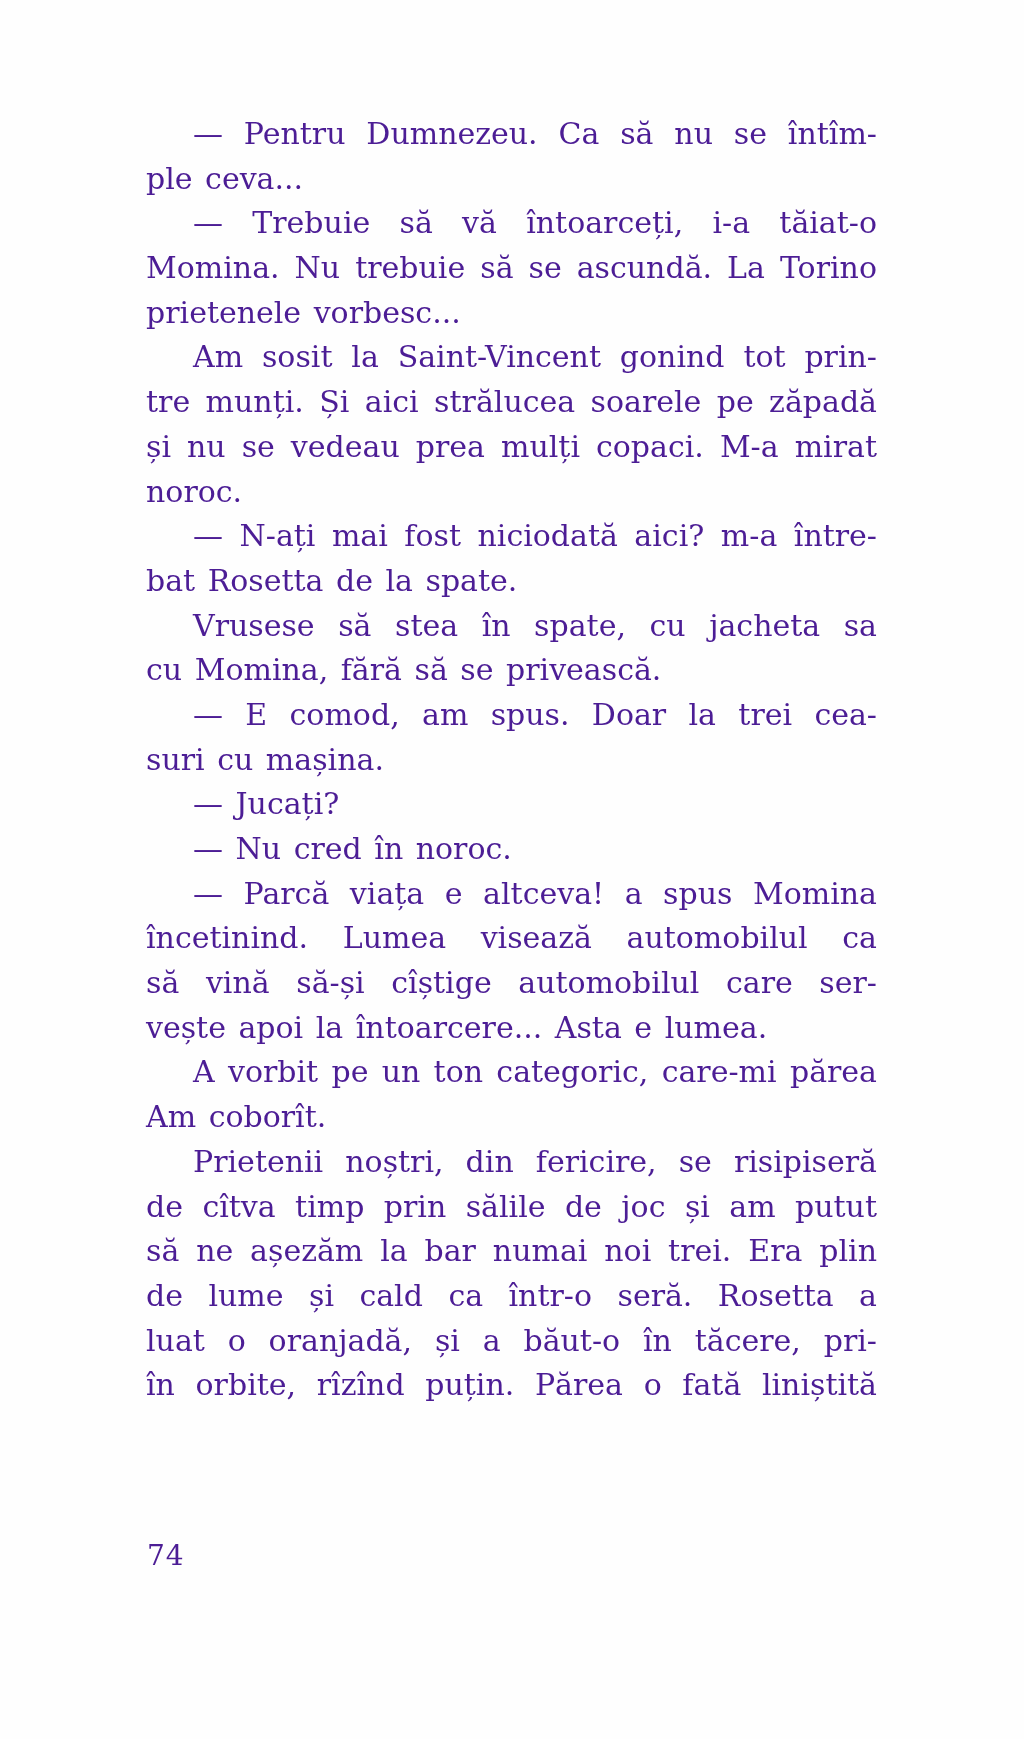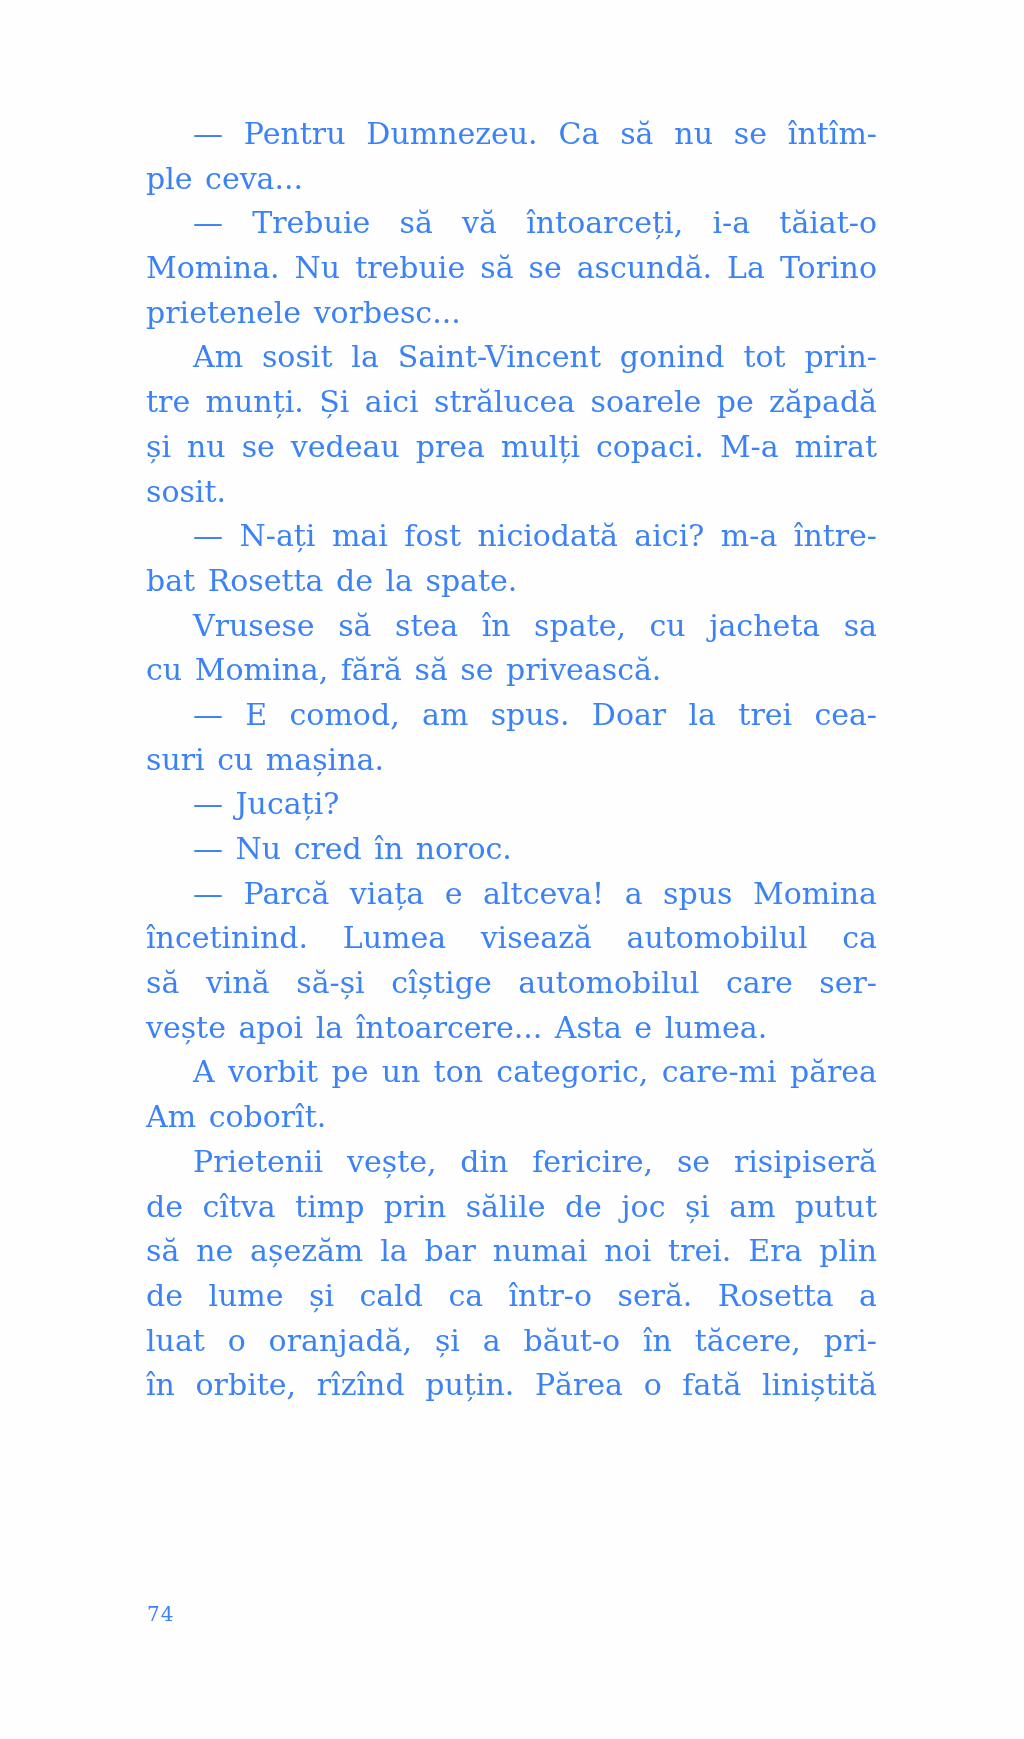--- a/index.html
+++ b/index.html
@@ -5,21 +5,21 @@
 <style>
   html, body {
     margin: 0;
     padding: 0;
   }
   .page {
     position: relative;
     width: 1024px;
     height: 1739px;
     background: #fefefe;
-    color: #3b82f6;
+    color: #4c1d95;
     font-family: "DejaVu Serif", "Liberation Serif", serif;
     overflow: hidden;
     text-decoration: underline;
   }
   .text-block {
     position: absolute;
     left: 146px;
     top: 112px;
     width: 731px;
   }
@@ -42,55 +42,55 @@
     text-align-last: left;
     word-spacing: 3px;
   }
   
   .line.i {
     text-indent: 47px;
   }
   .page-number {
     position: absolute;
     left: 147px;
-    top: 1594px;
-    font-size: 20px;
+    top: 1536px;
+    font-size: 28px;
     line-height: 40px;
     letter-spacing: 1px;
   }
 </style>
 </head>
 <body>
 
 <div class="page">
   <main class="text-block">
       <div class="line j i">— Pentru Dumnezeu. Ca să nu se întîm-</div>
       <div class="line l">ple ceva...</div>
       <div class="line j i">— Trebuie să vă întoarceți, i-a tăiat-o</div>
       <div class="line j">Momina. Nu trebuie să se ascundă. La Torino</div>
       <div class="line l">prietenele vorbesc...</div>
       <div class="line j i">Am sosit la Saint-Vincent gonind tot prin-</div>
       <div class="line j">tre munți. Și aici strălucea soarele pe zăpadă</div>
       <div class="line j">și nu se vedeau prea mulți copaci. M-a mirat</div>
-      <div class="line l">sosit.</div>
+      <div class="line l">noroc.</div>
       <div class="line j i">— N-ați mai fost niciodată aici? m-a între-</div>
       <div class="line l">bat Rosetta de la spate.</div>
       <div class="line j i">Vrusese să stea în spate, cu jacheta sa</div>
       <div class="line l">cu Momina, fără să se privească.</div>
       <div class="line j i">— E comod, am spus. Doar la trei cea-</div>
       <div class="line l">suri cu mașina.</div>
       <div class="line l i">— Jucați?</div>
       <div class="line l i">— Nu cred în noroc.</div>
       <div class="line j i">— Parcă viața e altceva! a spus Momina</div>
       <div class="line j">încetinind. Lumea visează automobilul ca</div>
       <div class="line j">să vină să-și cîștige automobilul care ser-</div>
       <div class="line l">vește apoi la întoarcere... Asta e lumea.</div>
       <div class="line j i">A vorbit pe un ton categoric, care-mi părea</div>
       <div class="line l">Am coborît.</div>
-      <div class="line j i">Prietenii vește, din fericire, se risipiseră</div>
+      <div class="line j i">Prietenii noștri, din fericire, se risipiseră</div>
       <div class="line j">de cîtva timp prin sălile de joc și am putut</div>
       <div class="line j">să ne așezăm la bar numai noi trei. Era plin</div>
       <div class="line j">de lume și cald ca într-o seră. Rosetta a</div>
       <div class="line j">luat o oranjadă, și a băut-o în tăcere, pri-</div>
       <div class="line j">în orbite, rîzînd puțin. Părea o fată liniștită</div>
     </main>
   <div class="page-number">74</div>
 </div>
 
 </body></html>

